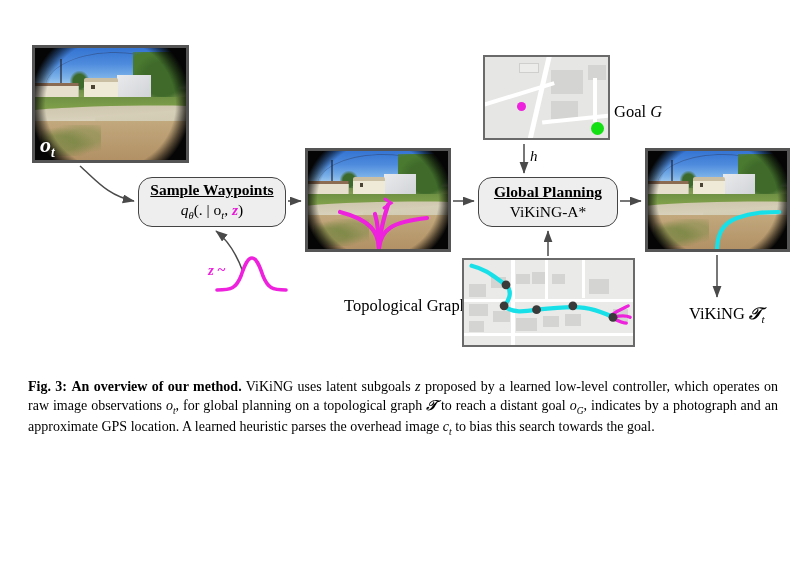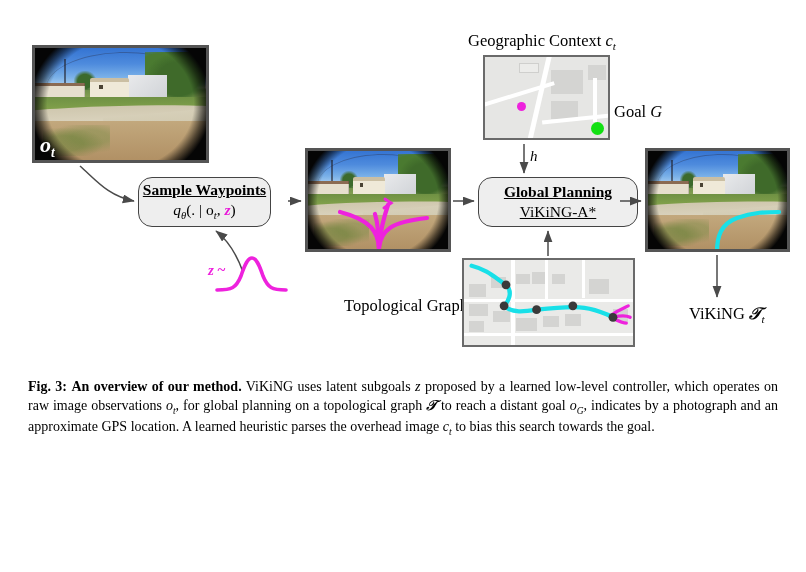--- a/index.html
+++ b/index.html
@@ -237,42 +237,42 @@
   }
   .figlabel.center { text-align:center; }
 
   svg.overlay { position:absolute; left:0; top:0; width:806px; height:372px; pointer-events:none; }
 </style>
 </head>
 <body>
 
 <div id="figure">
 
-  <div class="photo" style="left:32px; top:45px; width:177px; height:118px;">
+  <div class="photo" style="left:32px; top:45px; width:157px; height:118px;">
     <div class="scene">
       <div class="sky-wire"></div>
       <div class="pole"></div>
       <div class="tree-r"></div>
       <div class="tree-m"></div>
       <div class="bldg-left"></div>
       <div class="bldg-white"></div>
       <div class="bldg-mid"></div>
       <div class="grass"></div>
       <div class="walk"></div>
       <div class="walk2"></div>
       <div class="dirt"></div>
       <div class="weeds"></div>
     </div>
     <div class="fisheye-mask"></div>
     <div class="photo-label"><span>o</span><sub>t</sub></div>
     <div class="frame-border"></div>
   </div>
 
 
-  <div class="procbox" style="left:138px; top:177px; width:133px; height:50px;">
+  <div class="procbox" style="left:138px; top:177px; width:148px; height:50px;">
     <div class="title">Sample Waypoints</div>
     <div class="sub"><span class="it">q</span><sub class="it">θ</sub><span>(. | o</span><sub>t</sub><span>, </span><span class="magenta it">z</span><span>)</span></div>
   </div>
 
   <div class="figlabel" style="left:208px; top:262px; color:#ee22dd; font-style:italic; font-weight:bold; font-size:15px;">
     <span>z</span>
     <span style="font-style:normal;">~</span>
   </div>
 
   <div class="photo" style="left:305px; top:148px; width:146px; height:104px;">
@@ -296,28 +296,25 @@
         <path d="M74,104 C74,88 73,76 70,66"></path>
         <path d="M74,100 C73,84 66,72 35,64"></path>
         <path d="M74,100 C76,82 86,74 122,70"></path>
         <path d="M74,96 C76,80 80,66 83,57"></path>
       </g>
       <path d="M79,60 L86,55 L80,51" fill="none" stroke="#ee22dd" stroke-width="3" stroke-linecap="round"></path>
     </svg>
     <div class="frame-border"></div>
   </div>
 
-  <div class="procbox" style="left:478px; top:177px; width:160px; height:50px;text-decoration:underline;">
+  <div class="procbox" style="left:478px; top:177px; width:140px; height:50px;">
     <div class="title">Global Planning</div>
     <div class="sub">ViKiNG-A*</div>
   </div>
 
-  <div class="figlabel" style="left:468px; top:32px; font-size:16.5px;">
-    <span>Geographic Context </span><span class="it">c</span><sub>t</sub>
-  </div>
 
   <div class="mapbox" style="left:483px; top:55px; width:127px; height:85px;">
     <div class="map-base"></div>
     <div class="blk" style="left:54%;top:16%;width:26%;height:30%;"></div>
     <div class="blk" style="left:54%;top:54%;width:22%;height:22%;"></div>
     <div class="blk" style="left:84%;top:10%;width:14%;height:18%;"></div>
     <div class="blk" style="left:28%;top:8%;width:16%;height:12%;background:#ececea;border:1px solid #cfcfcd;"></div>
     <div class="road" style="left:42%;top:-6%;width:5px;height:115%;transform:rotate(13deg);"></div>
     <div class="road" style="left:-8%;top:44%;width:66%;height:4px;transform:rotate(-17deg);"></div>
     <div class="road" style="left:46%;top:74%;width:56%;height:4px;transform:rotate(-6deg);"></div>

